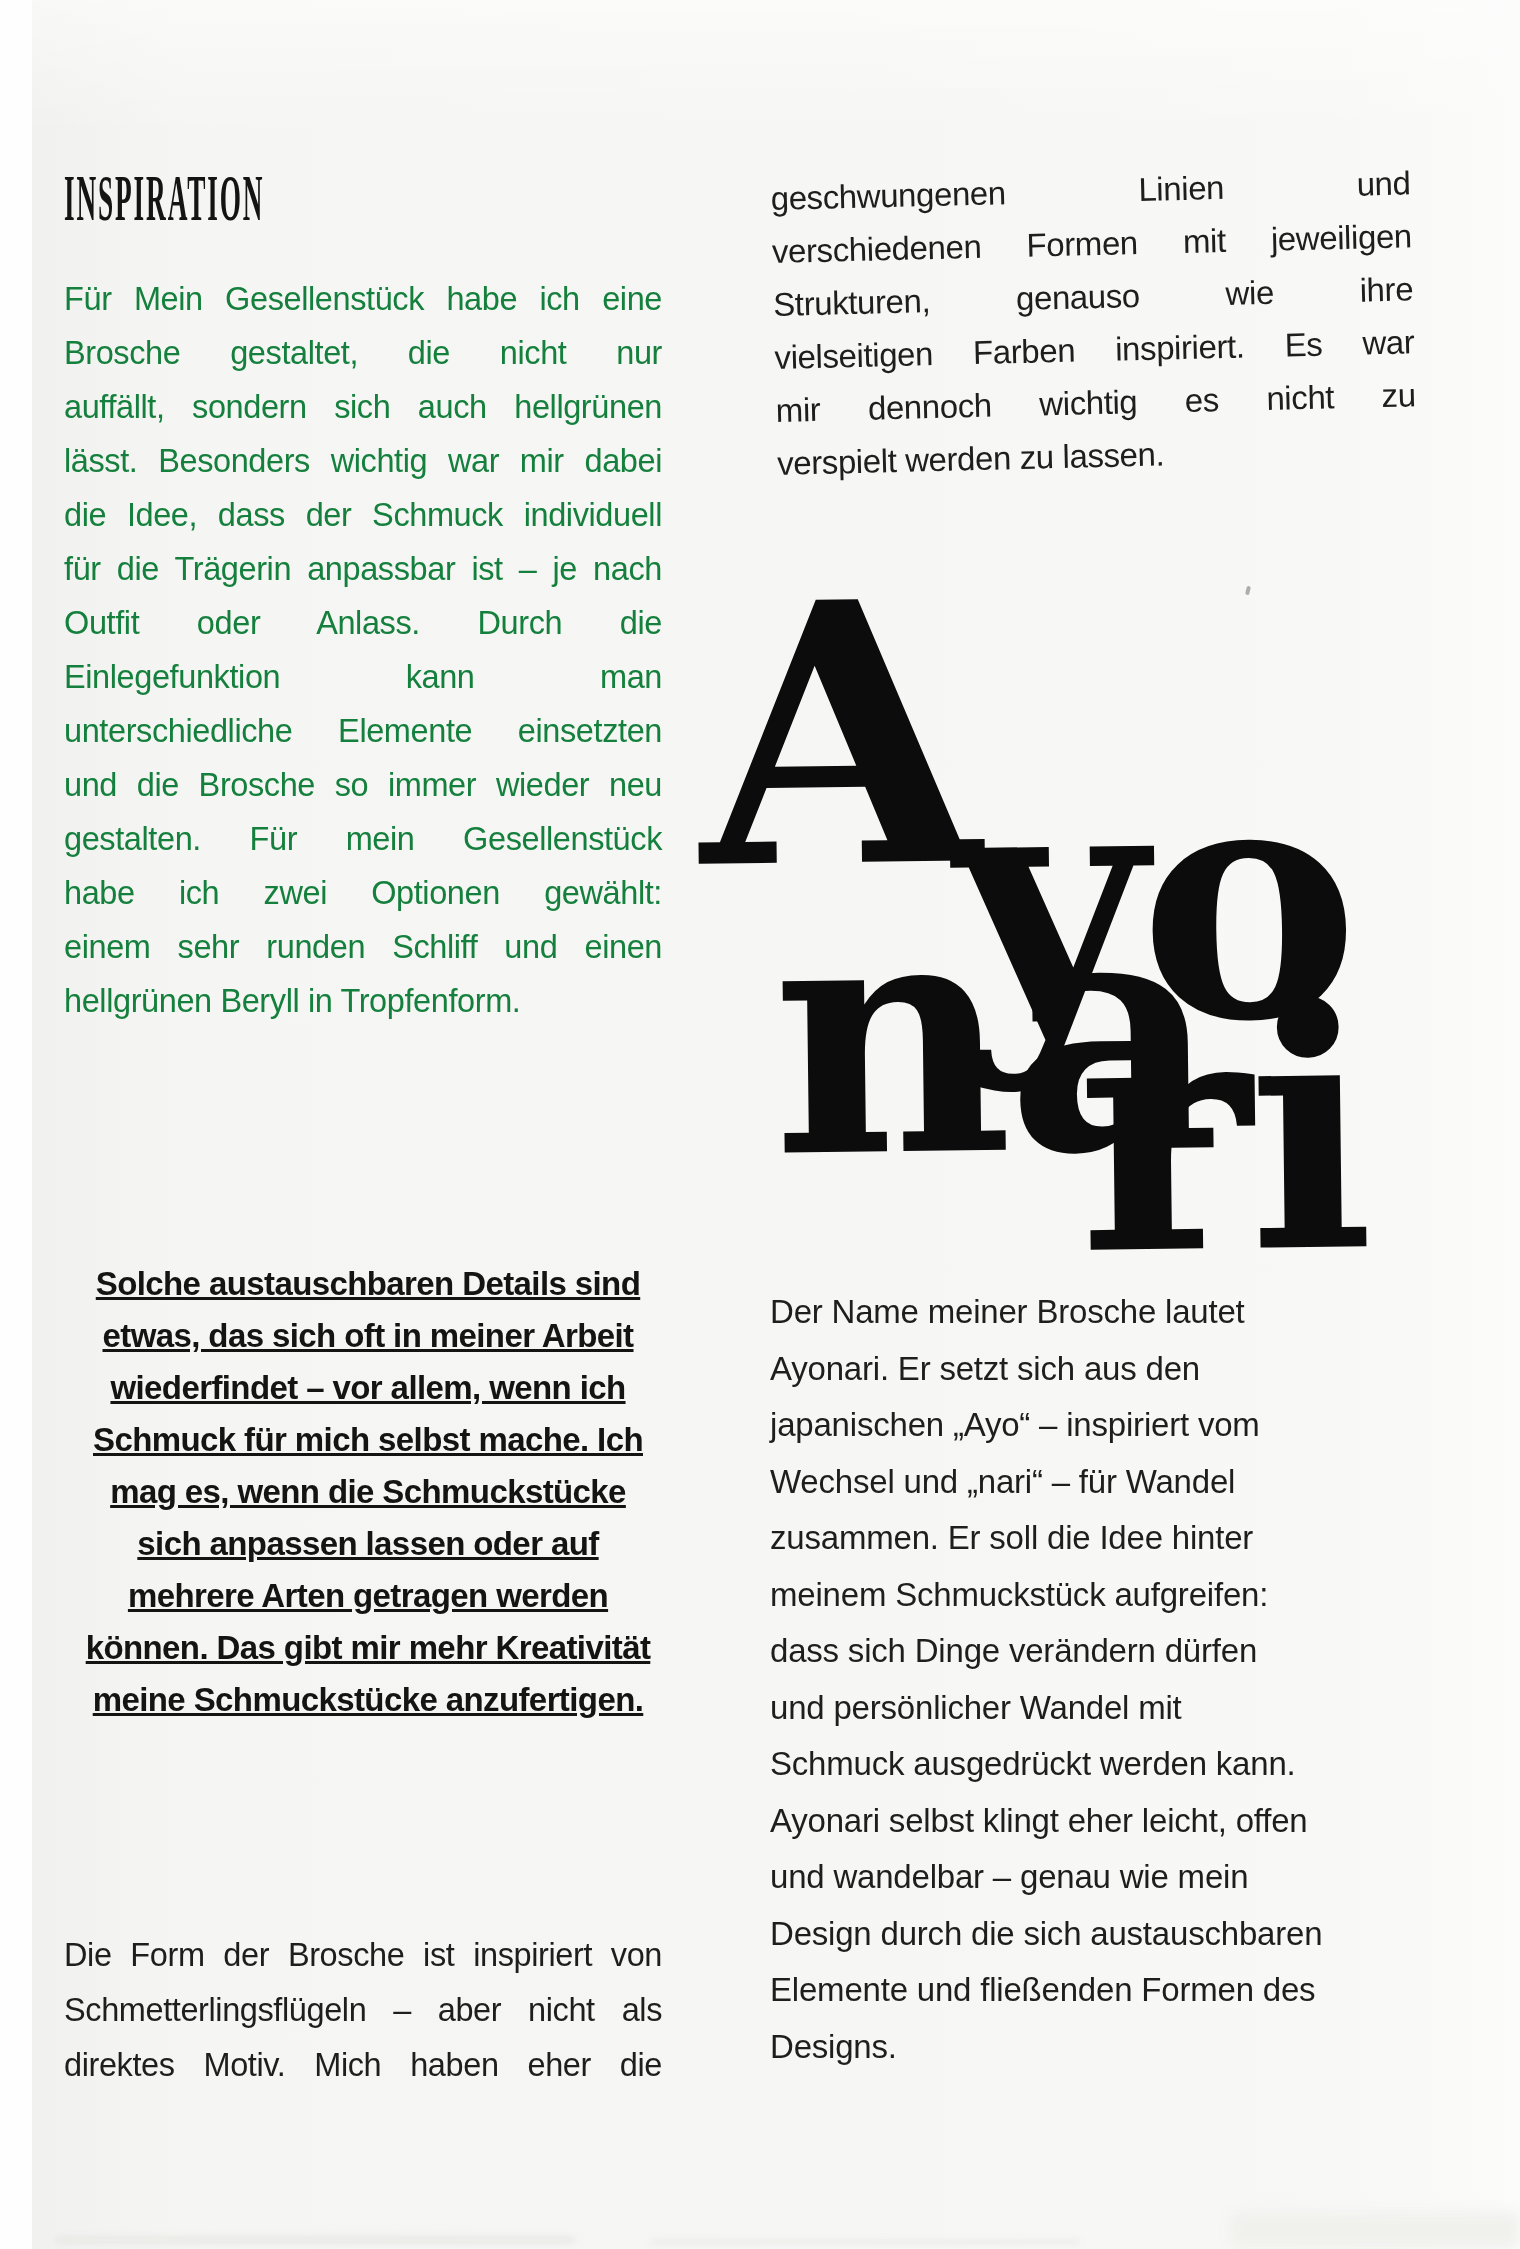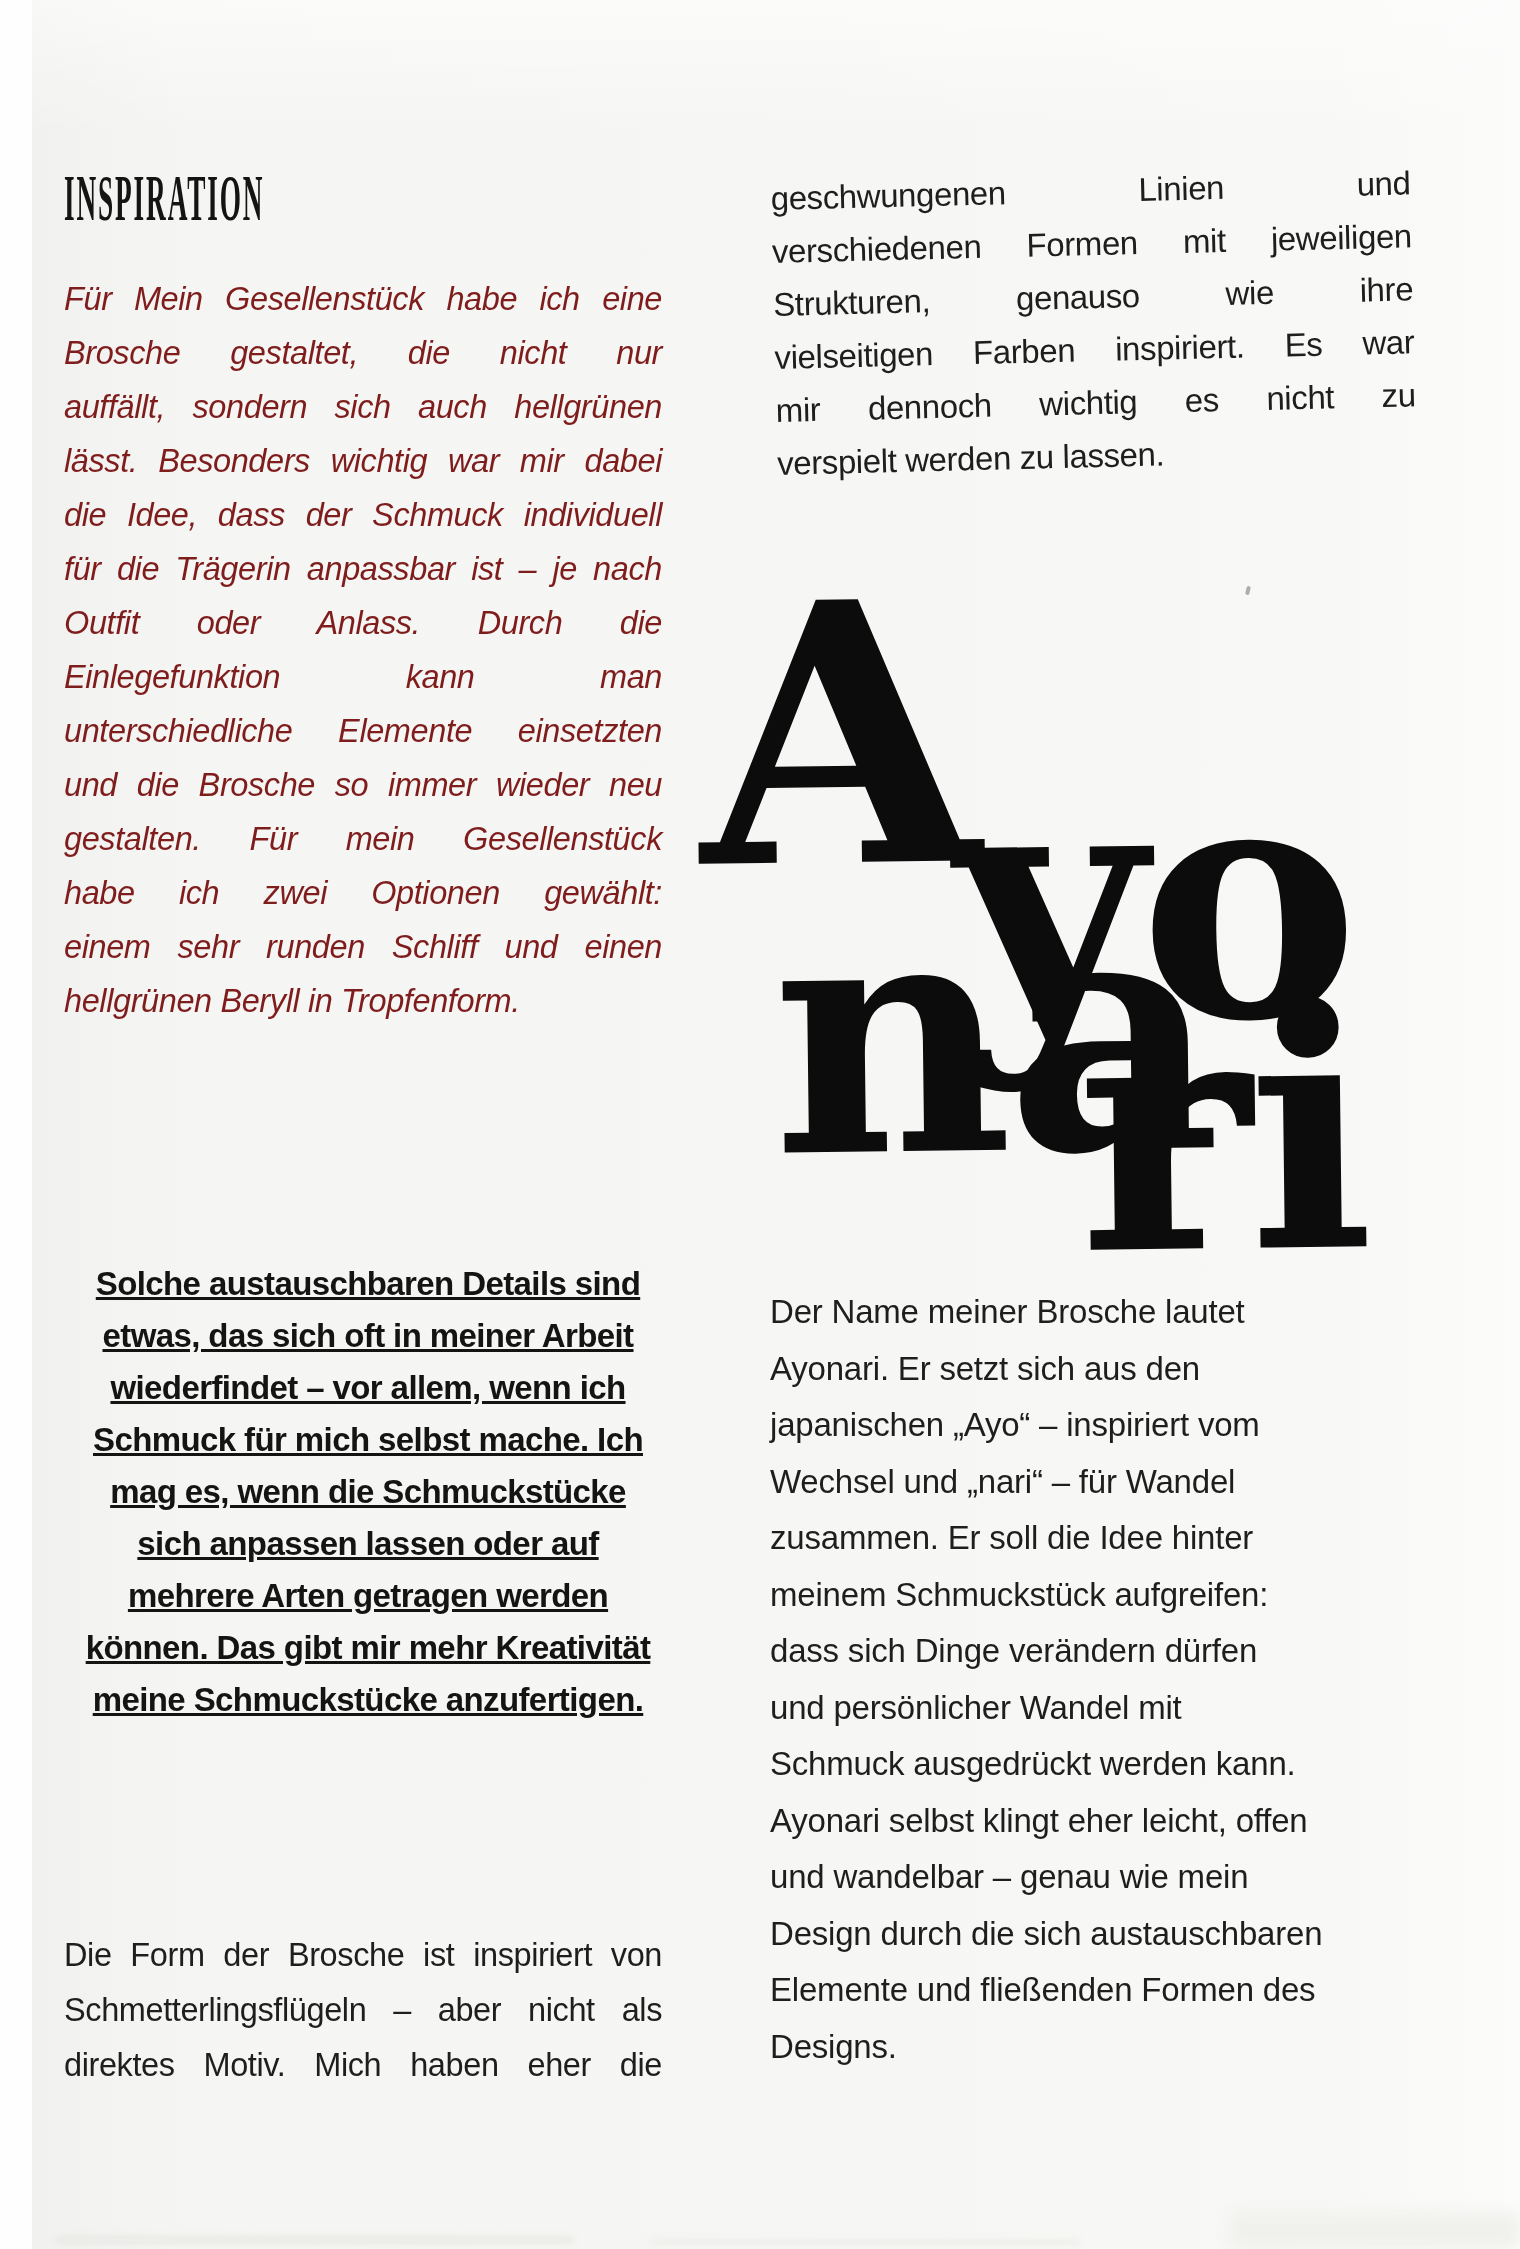--- a/index.html
+++ b/index.html
@@ -61,21 +61,21 @@
 </head>
 <body>
 
 <div class="canvas">
   <div class="sheet"></div>
   <div class="edge-left"></div>
   <div class="edge-right"></div>
 
   <div class="heading" style="color:#141414;">INSPIRATION</div>
 
-  <div class="para p-intro last-left" style="color:#7f1d1d;font-style:italic;">
+  <div class="para p-intro last-left" style="color:#15803d;">
       <div class="tline">Für Mein Gesellenstück habe ich eine</div>
       <div class="tline">Brosche gestaltet, die nicht nur</div>
       <div class="tline">auffällt, sondern sich auch hellgrünen</div>
       <div class="tline">lässt. Besonders wichtig war mir dabei</div>
       <div class="tline">die Idee, dass der Schmuck individuell</div>
       <div class="tline">für die Trägerin anpassbar ist – je nach</div>
       <div class="tline">Outfit oder Anlass. Durch die</div>
       <div class="tline">Einlegefunktion kann man</div>
       <div class="tline">unterschiedliche Elemente einsetzten</div>
       <div class="tline">und die Brosche so immer wieder neu</div>

